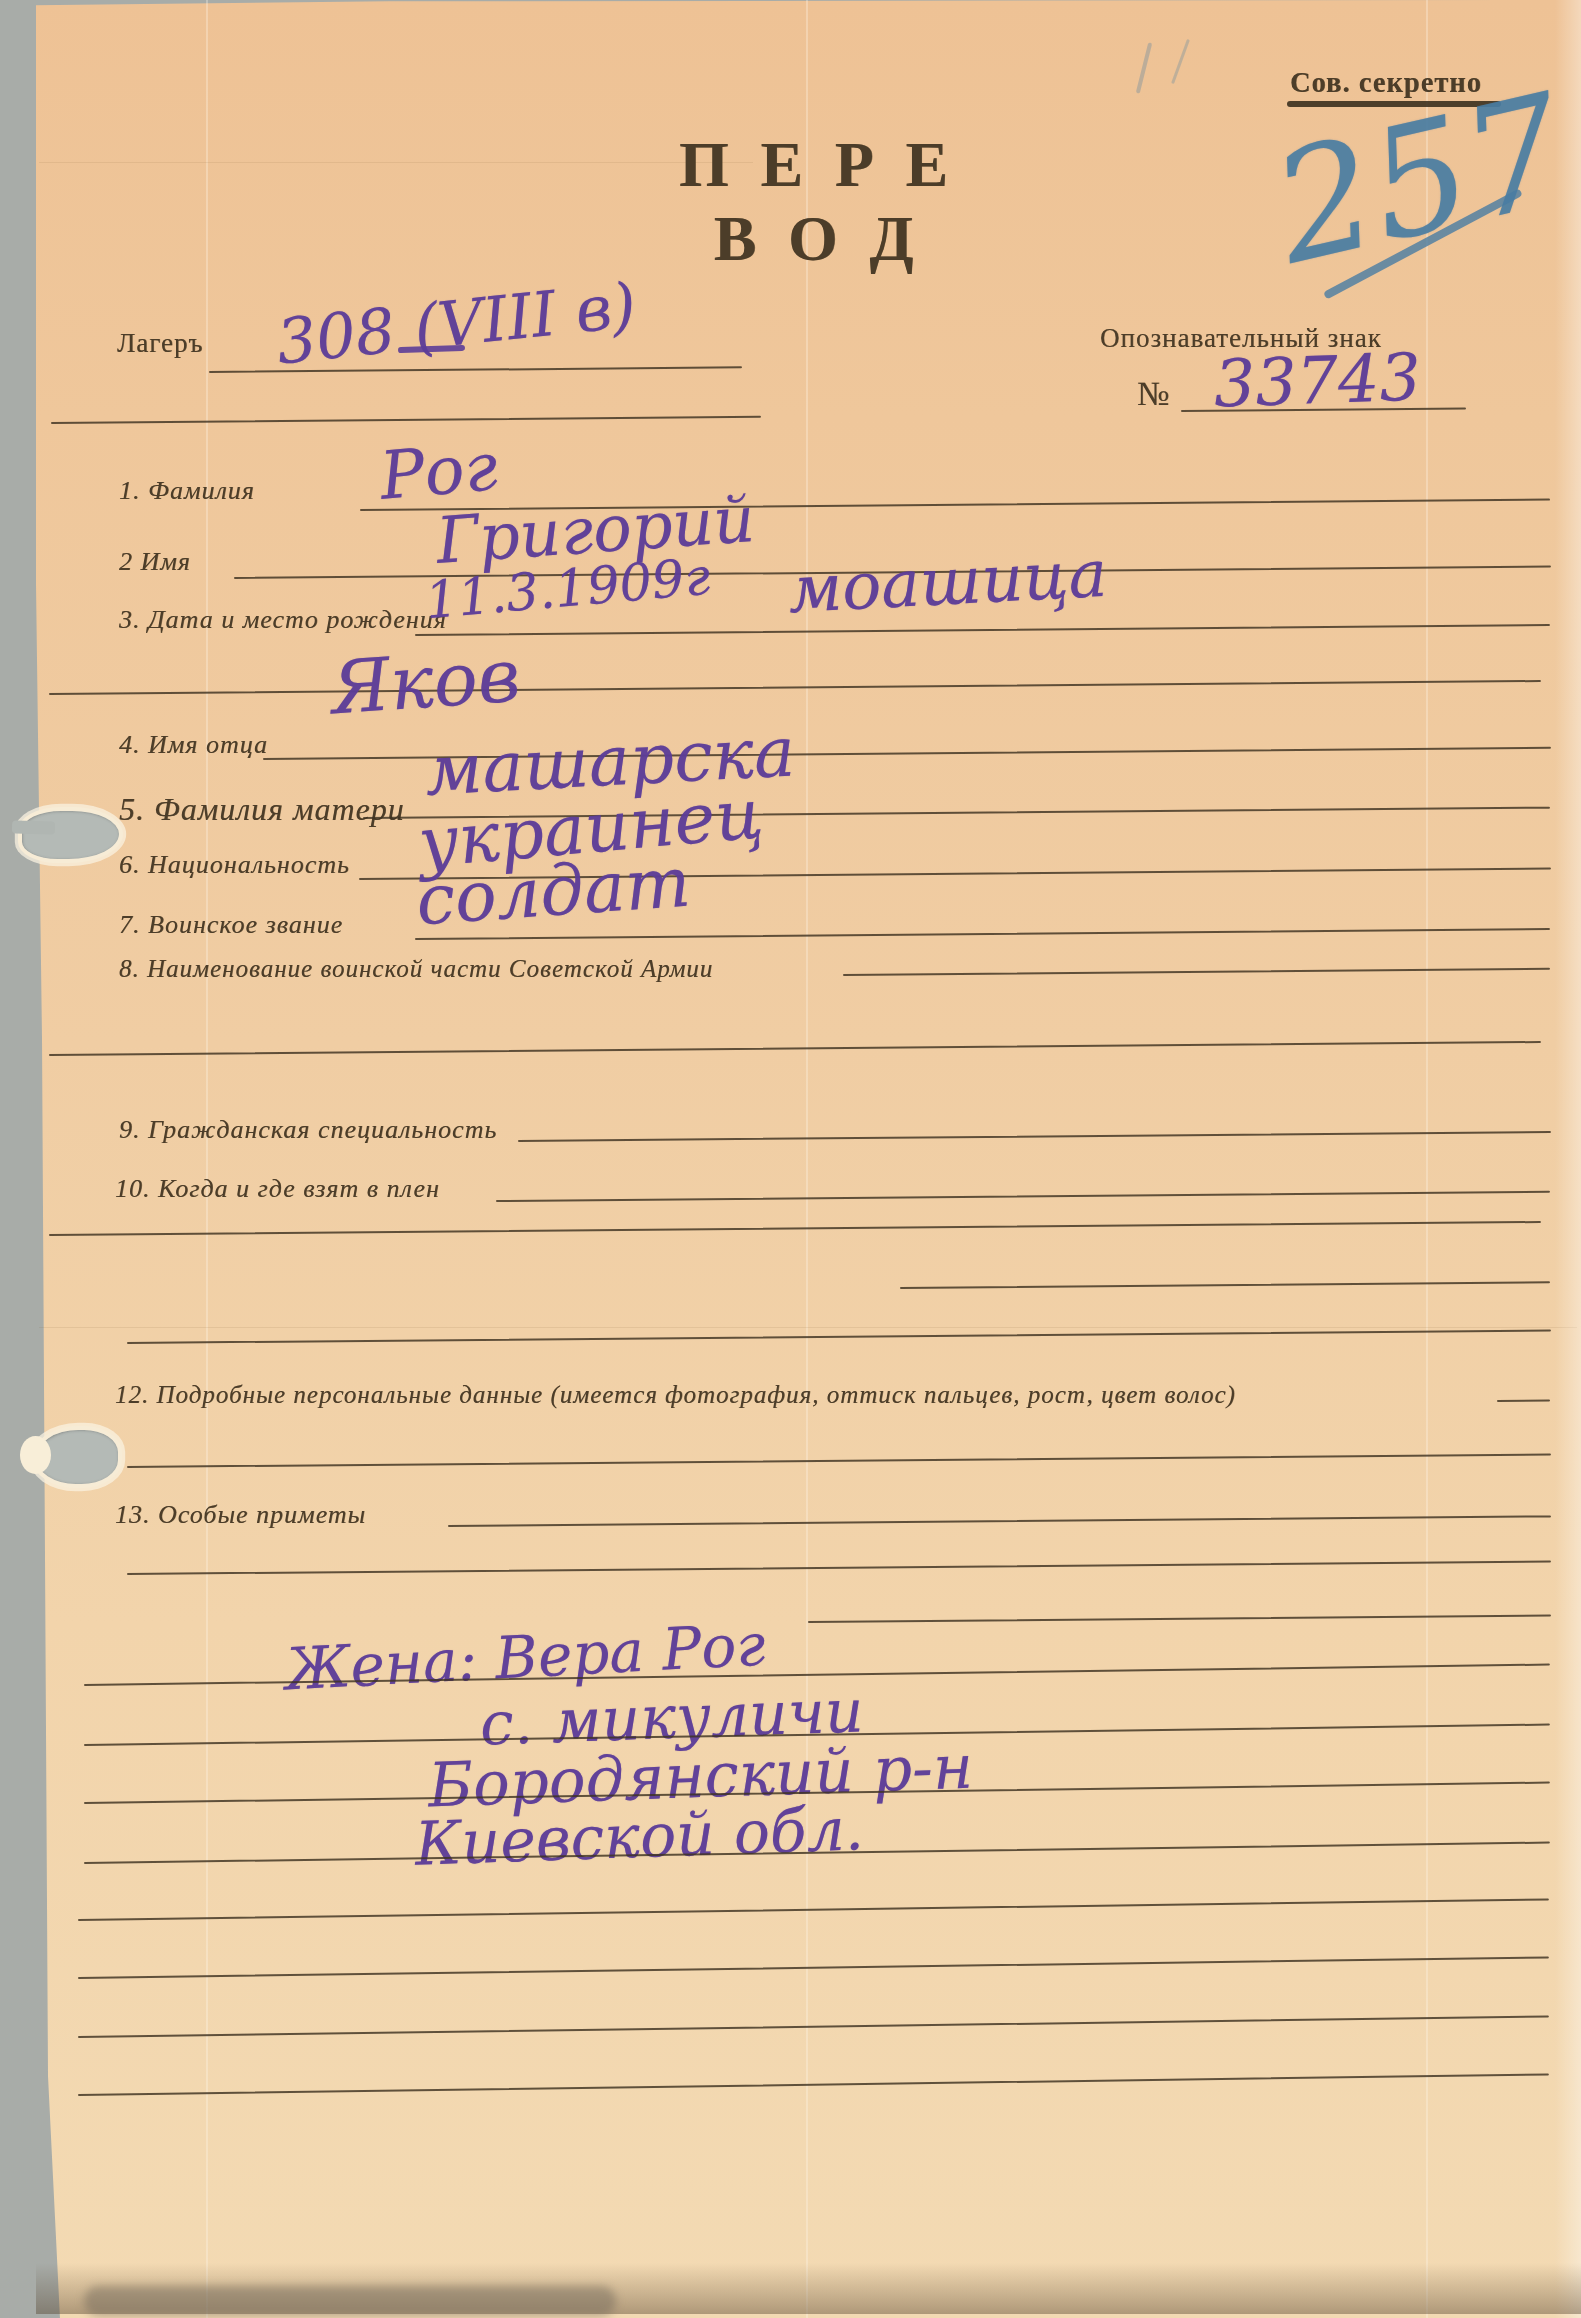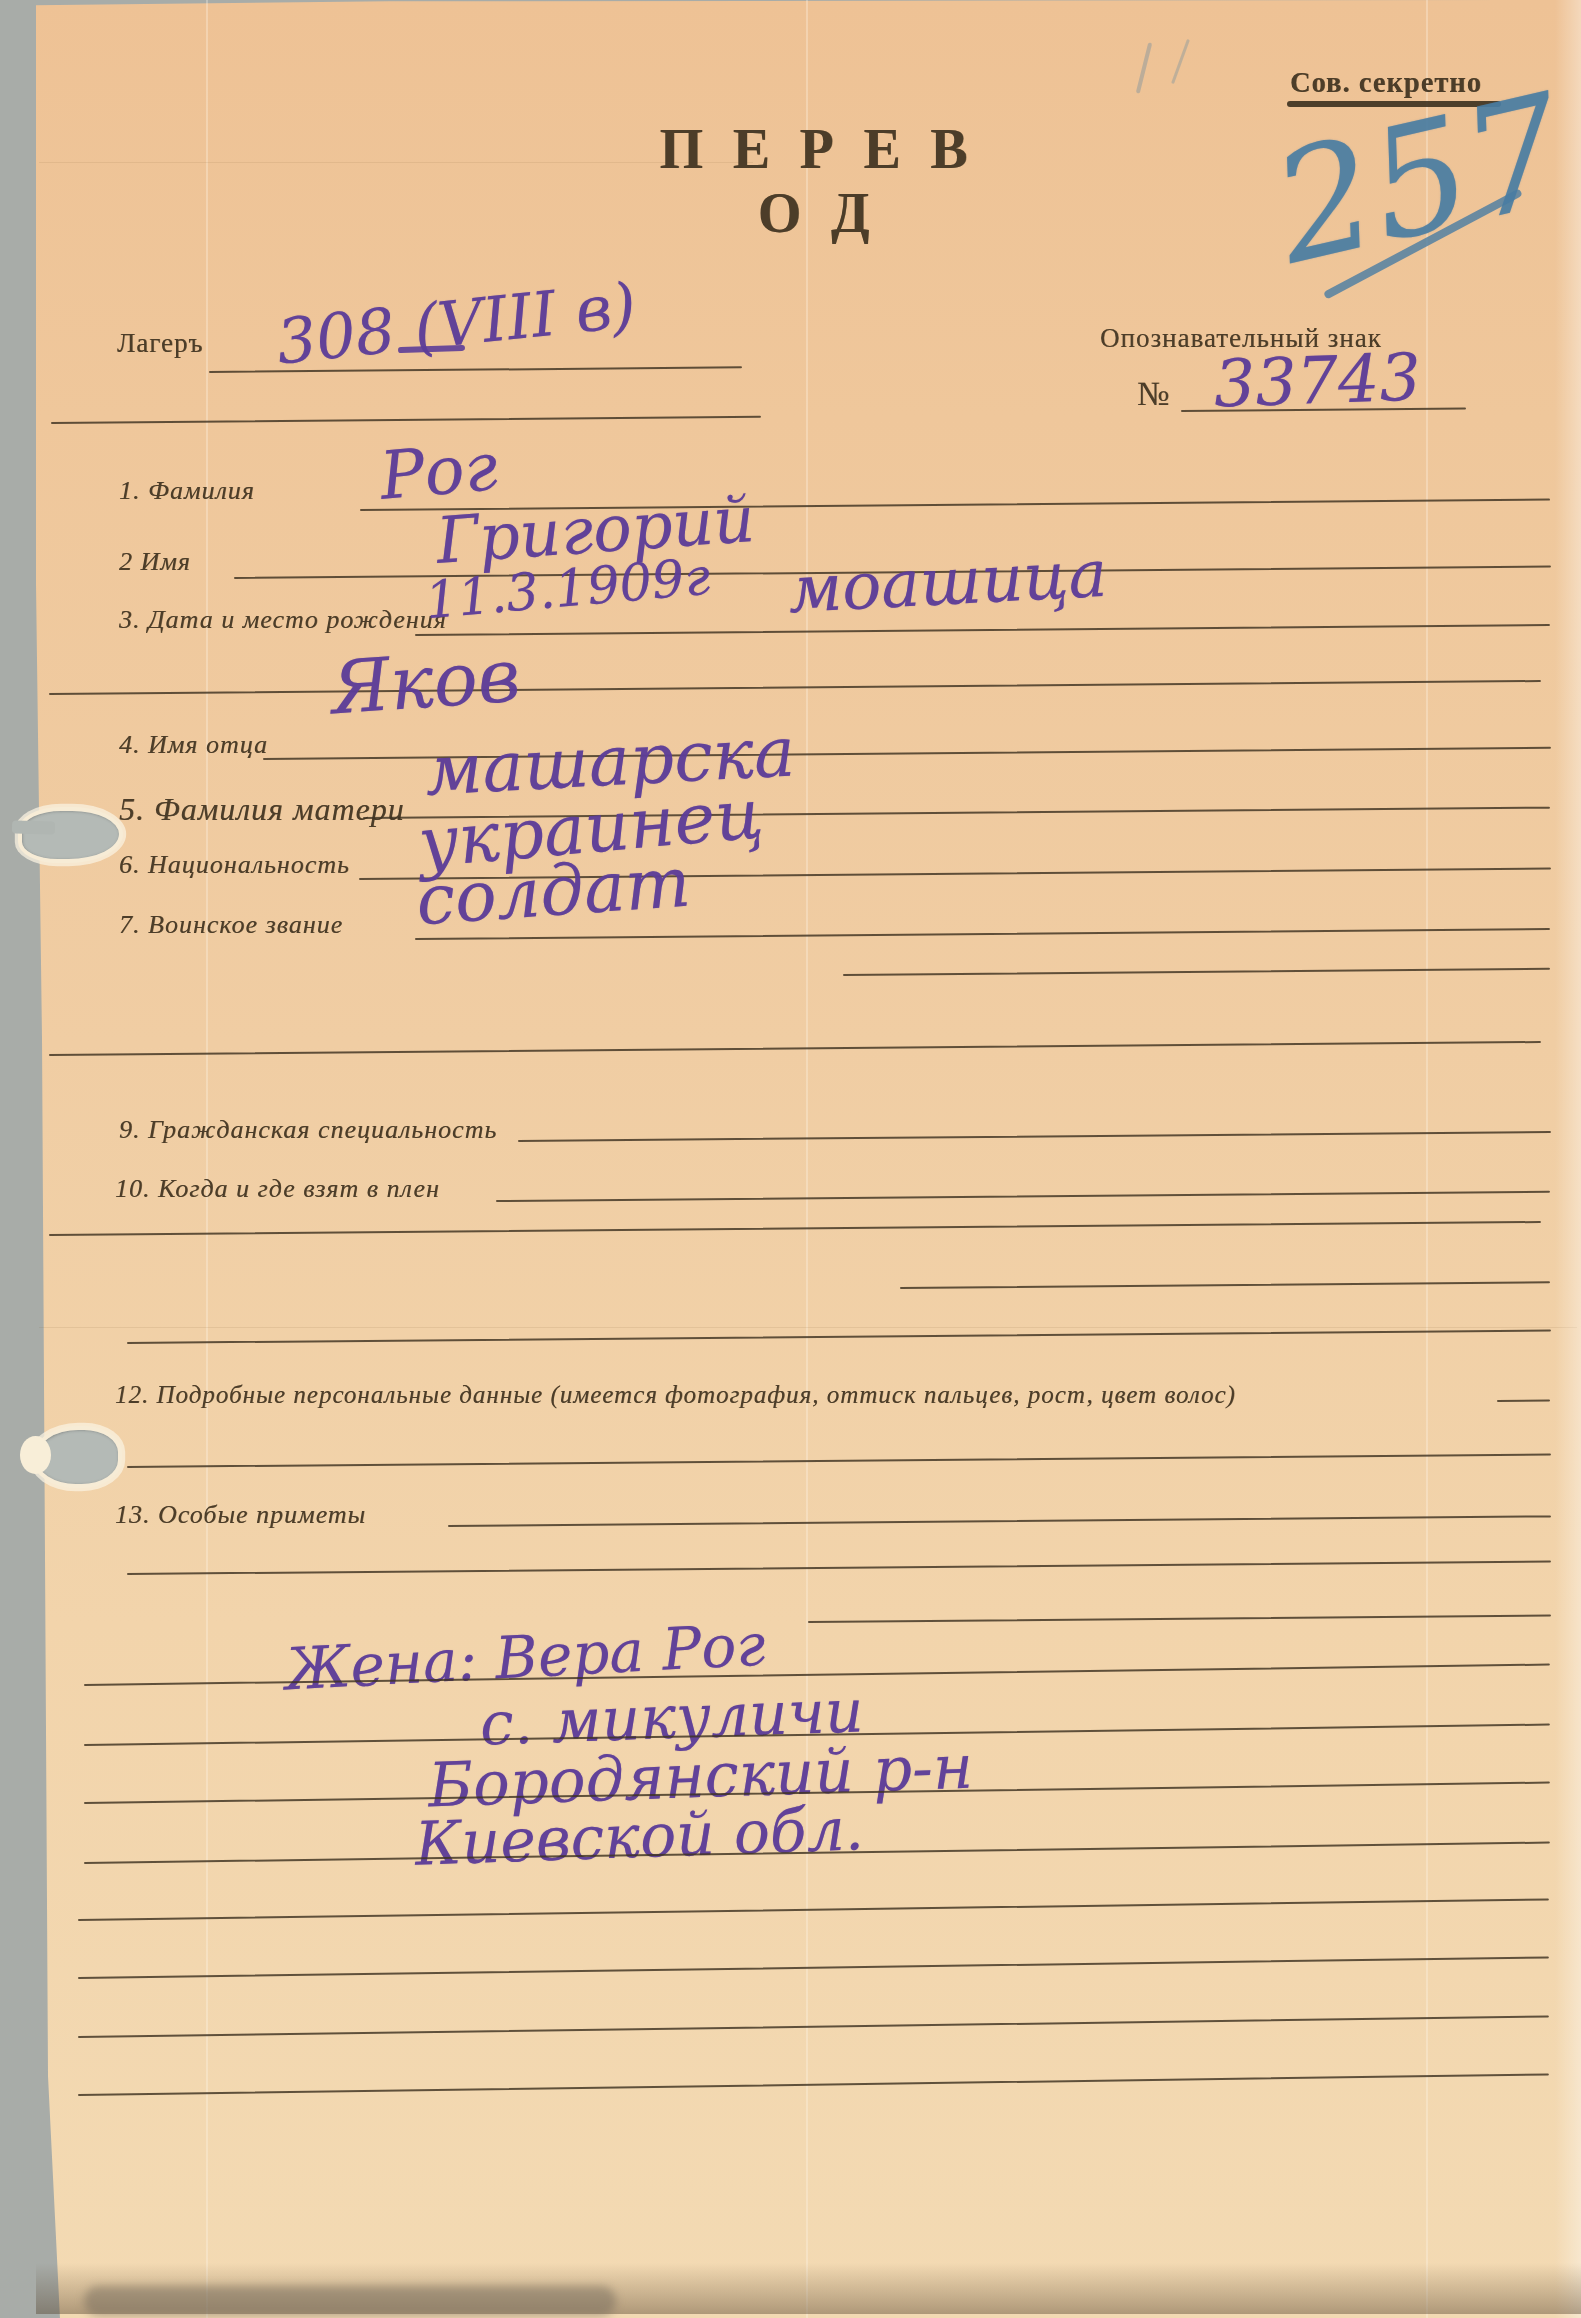--- a/index.html
+++ b/index.html
@@ -54,21 +54,21 @@
   <div id="edge-light"></div>
 
   <div class="tt" style="left:1290px;top:67px;font-size:28.5px;font-weight:bold">Сов. секретно</div>
   <div class="stroke" style="left:1287px;top:101px;width:214px;height:5.8px;background:rgba(55,44,28,.88)"></div>
 
   <div class="pencil" style="left:1275px;top:91px;font-size:152px;transform:rotate(-13deg)">257</div>
   <div class="stroke" style="left:1325px;top:292px;width:222px;height:8.4px;background:rgba(73,124,162,.8);transform:rotate(-28deg);transform-origin:left center"></div>
   <div class="stroke" style="left:1142px;top:42px;width:3.9px;height:52px;background:rgba(73,124,162,.3);transform:rotate(14deg)"></div>
   <div class="stroke" style="left:1179px;top:38px;width:3.2px;height:47px;background:rgba(73,124,162,.28);transform:rotate(20deg)"></div>
 
-  <div class="tt center" style="left:652px;top:117px;width:331px;font-size:56px;font-weight:bold;letter-spacing:7.8px">П Е Р Е В О Д</div>
+  <div class="tt center" style="left:652px;top:128px;width:331px;font-size:64px;font-weight:bold;letter-spacing:7.8px">П Е Р Е В О Д</div>
 
   <div class="tt" style="left:117px;top:328px;font-size:27px">Лагеръ</div>
   <div class="hw" style="left:276px;top:287px;font-size:62px;transform:rotate(-6deg)">308 (VIII в)</div>
   <div class="stroke" style="left:398px;top:346px;width:67px;height:5.8px;background:rgba(92,61,152,.9);transform:rotate(-2deg)"></div>
   <div class="rule" style="left:209px;top:371px;width:533px"></div>
   <div class="rule" style="left:51px;top:422px;width:710px"></div>
 
   <div class="tt" style="left:1100px;top:323px;font-size:27px">Опознавательный знак</div>
   <div class="tt" style="left:1137px;top:375px;font-size:34px">№</div>
   <div class="hw" style="left:1214px;top:343px;font-size:65px;transform:rotate(-2deg)">33743</div>
@@ -118,20 +118,24 @@
   <div class="rule" style="left:359px;top:878px;width:1192px"></div>
   <div class="hw" style="left:418px;top:788px;font-size:69px;transform:rotate(-5deg)">украинец</div>
 
   <div class="tt fieldrow" style="left:119px;top:910px;font-size:26px">
     <span>7.</span>
     <span>Воинское звание</span>
   </div>
   <div class="rule" style="left:415px;top:938px;width:1135px"></div>
   <div class="hw" style="left:416px;top:851px;font-size:69px;transform:rotate(-4deg)">солдат</div>
 
+  <div class="tt fieldrow" style="left:119px;top:955px;font-size:25px">
+    <span>8.</span>
+    <span>Наименование воинской части Советской Армии</span>
+  </div>
   <div class="rule" style="left:843px;top:974px;width:707px"></div>
   <div class="rule" style="left:49px;top:1054px;width:1492px"></div>
 
   <div class="tt fieldrow" style="left:119px;top:1115px;font-size:26px">
     <span>9.</span>
     <span>Гражданская специальность</span>
   </div>
   <div class="rule" style="left:518px;top:1140px;width:1033px"></div>
 
   <div class="tt fieldrow" style="left:115px;top:1174px;font-size:26px">

